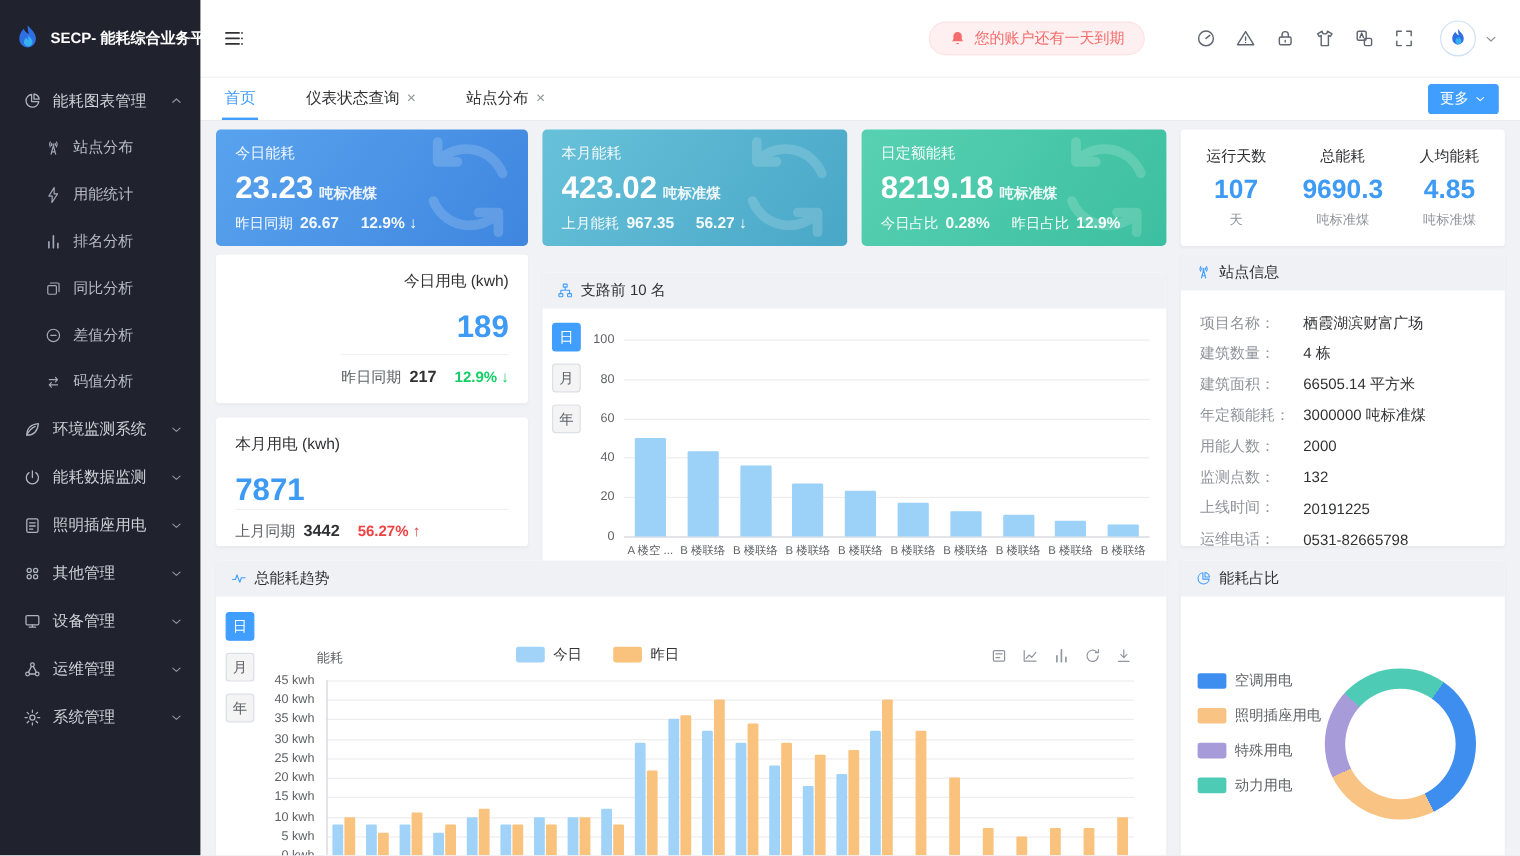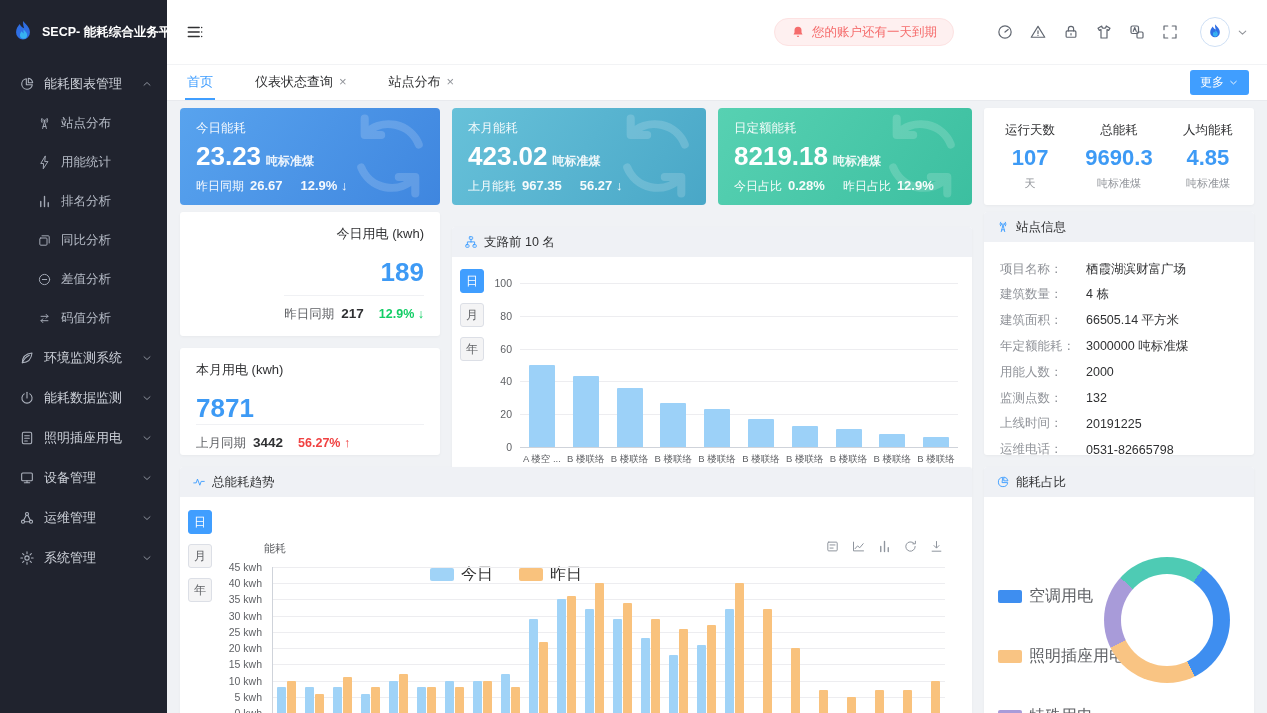--- a/index.html
+++ b/index.html
@@ -76,21 +76,21 @@
   
   .gridline { position:absolute; height:1px; background:#ededf0; }
   .gridline.axis { background:#cfd3da; }
   .ylab { position:absolute; font-size:10.5px; color:#606266; text-align:right; }
   .xlab { position:absolute; font-size:9px; color:#606266; text-align:center; white-space:nowrap; overflow:hidden; }
   .vbar { position:absolute; border-radius:1px 1px 0 0; }
   .yaxisline { position:absolute; width:1px; background:#cfd3da; }
 
   #trend-axis-name { position:absolute; left:84px; top:44px; font-size:11px; color:#606266; }
   #trend-legend { position:absolute; left:250px; top:40px; display:flex; gap:26px; align-items:center; }
-  .lg-item { display:flex; align-items:center; gap:7px; font-size:16px; color:#333;margin-top:27px; }
+  .lg-item { display:flex; align-items:center; gap:7px; font-size:12px; color:#333; }
   .lg-swatch { width:24px; height:13px; border-radius:2px; }
   #trend-toolbox { position:absolute; right:28px; top:42px; display:flex; gap:11px; color:#8f959e; }
   #trend-toolbox .ic { width:15px; height:15px; cursor:pointer; }
 
   
   .site-row { position:absolute; left:16px; right:10px; height:26px; display:flex; align-items:center; font-size:12.5px; }
   .site-label { width:86px; color:#909399; }
   .site-value { color:#303133; }
 
   
@@ -210,20 +210,36 @@
           </span>
         </div>
         <div class="side-item">
           <span class="ic ">
             <svg viewBox="0 0 24 24" fill="none" stroke="currentColor" stroke-width="1.6" stroke-linecap="round" stroke-linejoin="round">
               <rect x="5" y="3.5" width="14" height="17" rx="2"></rect>
               <path d="M8.5 8.5h7M8.5 12.5h7M8.5 16.5h4"></path>
             </svg>
           </span>
           <span class="side-label">照明插座用电</span>
+          <span class="ic caret">
+            <svg viewBox="0 0 24 24" fill="none" stroke="currentColor" stroke-width="2" stroke-linecap="round" stroke-linejoin="round">
+              <path d="M6 9.5l6 5.5 6-5.5"></path>
+            </svg>
+          </span>
+        </div>
+        <div class="side-item">
+          <span class="ic ">
+            <svg viewBox="0 0 24 24" fill="none" stroke="currentColor" stroke-width="1.6" stroke-linecap="round" stroke-linejoin="round">
+              <circle cx="8" cy="8" r="2.6"></circle>
+              <circle cx="16" cy="8" r="2.6"></circle>
+              <circle cx="8" cy="16" r="2.6"></circle>
+              <circle cx="16" cy="16" r="2.6"></circle>
+            </svg>
+          </span>
+          <span class="side-label">其他管理</span>
           <span class="ic caret">
             <svg viewBox="0 0 24 24" fill="none" stroke="currentColor" stroke-width="2" stroke-linecap="round" stroke-linejoin="round">
               <path d="M6 9.5l6 5.5 6-5.5"></path>
             </svg>
           </span>
         </div>
         <div class="side-item">
           <span class="ic ">
             <svg viewBox="0 0 24 24" fill="none" stroke="currentColor" stroke-width="1.6" stroke-linecap="round" stroke-linejoin="round">
               <rect x="4" y="4.5" width="16" height="11.5" rx="1.5"></rect>

